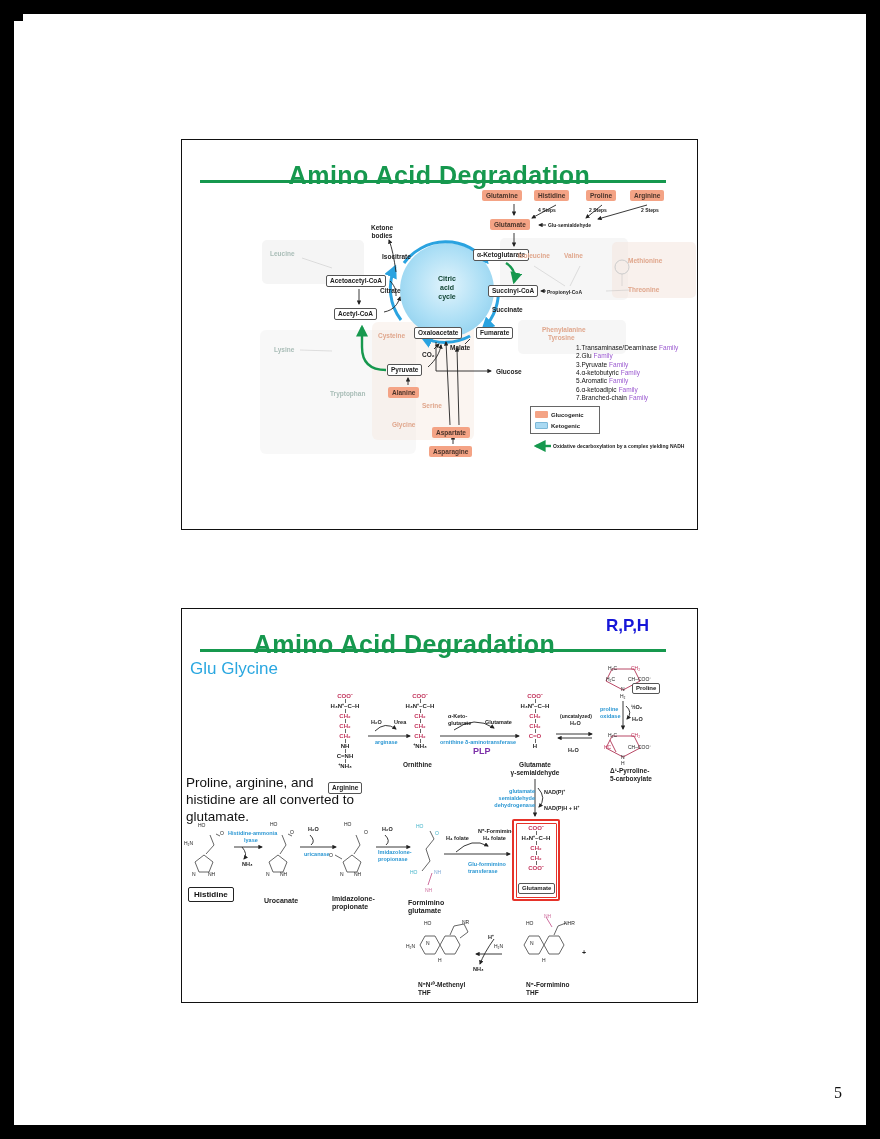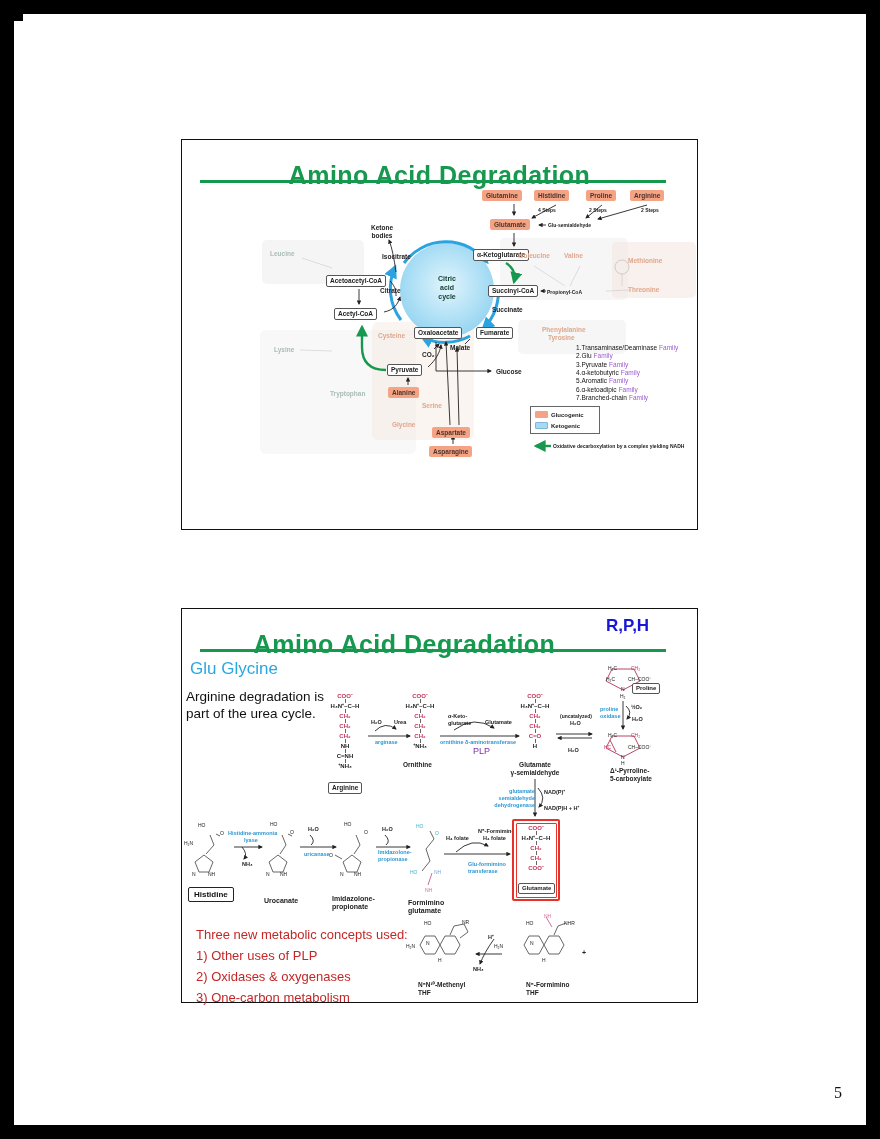--- a/index.html
+++ b/index.html
@@ -22,21 +22,21 @@
 .section{position:absolute;left:8px;top:50px;font-size:17px;color:var(--cyan)}
 .para{position:absolute;font-size:13.5px;color:#111;line-height:1.25}
 .abs{position:absolute;left:0;top:0}
 .L{position:absolute;font-size:6px;color:#222;line-height:1.2;white-space:nowrap}
 .bold{font-weight:bold}
 .t5{font-size:5px}.t55{font-size:5.5px}.t65{font-size:6.5px}.t7{font-size:7px}
 .ctr{text-align:center;white-space:normal}
 .box{background:#fff;border:1px solid #555;border-radius:2px;padding:1px 3px;font-weight:bold;font-size:6.5px;color:#222}
 .chip{background:var(--salmon);border-radius:2px;padding:1.5px 4px;font-weight:bold;font-size:6.5px;color:#4a342a}
 .blue{color:var(--enzblue);font-weight:bold}
-.purpleT{color:var(--plp);font-weight:normal}
+.purpleT{color:var(--plp);font-weight:bold}
 .pinkT{color:var(--pink)}
 .tealT{color:#3fb3c9}
 .fg{color:#a9bdb7}
 .fs{color:#e0a78d}
 .famlist{position:absolute;left:394px;top:204px;font-size:6.5px;color:#111;line-height:1.28}
 .famlist .pw{color:var(--fam);margin-left:2px}
 .legend{position:absolute;left:348px;top:266px;width:70px;border:1px solid #666;background:#fff;padding:4px 4px;display:flex;flex-direction:column;gap:4px}
 .lrow{display:flex;align-items:center;gap:3px;font-size:6px;font-weight:bold;color:#222}
 .sw{width:13px;height:7px;border-radius:1px}
 .sw.g{background:var(--salmon)}
@@ -208,21 +208,21 @@
         </div>
   </div>
   <div class="L t5 bold" style="left:371px;top:303px">Oxidative decarboxylation by a complex yielding NADH</div>
 </section>
 
 <section class="slide" id="slide2">
   <h1 class="s-title">Amino Acid Degradation</h1>
   <div class="badge">R,P,H</div>
   <div class="rule"></div>
   <div class="section">Glu Glycine</div>
-  <div class="para" style="left:4px;top:80px;width:155px">Arginine degradation is part of the urea cycle.</div>
+  <div class="para" style="left:4px;top:166px;width:172px">Proline, arginine, and histidine are all converted to glutamate.</div>
 
   <svg class="abs" width="517" height="395" viewBox="0 0 517 395">
     <defs>
       <marker id="mA2" viewBox="0 0 10 10" refX="8" refY="5" markerWidth="5" markerHeight="5" orient="auto-start-reverse">
             <path d="M0,0L10,5L0,10z" fill="#222"></path>
           </marker>
     </defs>
     <g stroke="#222" stroke-width=".9" fill="none">
 
       <line x1="186" y1="127" x2="228" y2="127" marker-end="url(#mA2)"></line>
@@ -408,26 +408,20 @@
       </div>
   <div class="chain" style="left:336px;top:216px;width:36px">
         <span class="r ci">COO⁻</span>
         <span class="k ci">H₃N⁺–C–H</span>
         <span class="r ci">CH₂</span>
         <span class="r ci">CH₂</span>
         <span class="r ci">COO⁻</span>
       </div>
   <div class="L box" style="left:336px;top:274px;font-size:6px">Glutamate</div>
 
-  <div class="concepts">
-    <div class="hd">Three new metabolic concepts used:</div>
-    <div>1)   Other uses of PLP</div>
-    <div>2)   Oxidases &amp; oxygenases</div>
-    <div>3)   One-carbon metabolism</div>
-  </div>
 
   <div class="L t5" style="left:242px;top:311px">HO</div>
   <div class="L t5" style="left:280px;top:310px">NR</div>
   <div class="L t5" style="left:224px;top:334px">H₂N</div>
   <div class="L t5" style="left:244px;top:331px">N</div>
   <div class="L t5" style="left:256px;top:348px">H</div>
   <div class="L t65 bold" style="left:236px;top:372px">N⁵N¹⁰-Methenyl</div>
   <div class="L t65 bold" style="left:236px;top:380px">THF</div>
   <div class="L t55 bold" style="left:306px;top:325px">H⁺</div>
   <div class="L t55 bold" style="left:291px;top:357px">NH₃</div>

